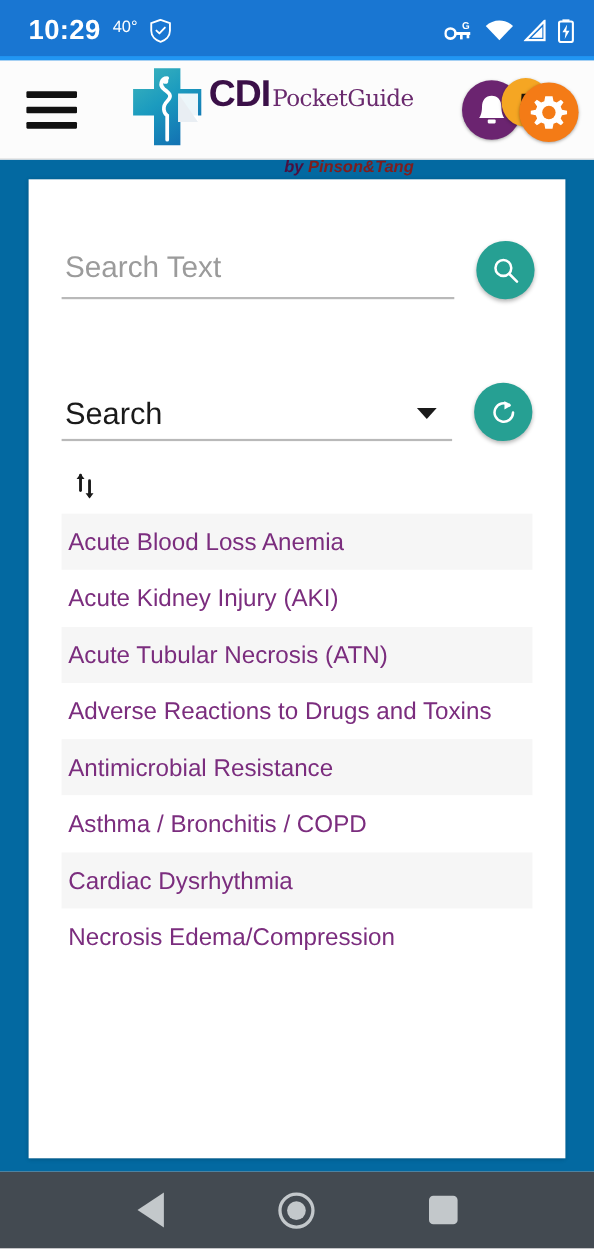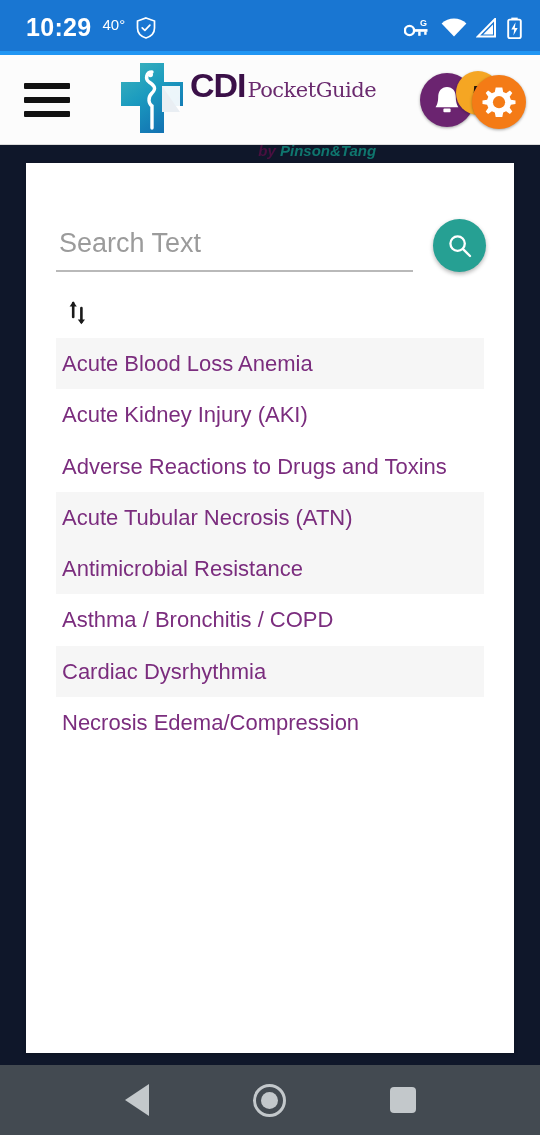--- a/index.html
+++ b/index.html
@@ -129,21 +129,21 @@
   }
   .brand-by {
     font-family: "Liberation Sans", sans-serif;
     font-size: 15px;
     font-weight: bold;
     font-style: italic;
     color: #4a1040;
     align-self: flex-end;
     margin-top: 2px;
   }
-  .brand-by em { color: #0f766e; font-style: italic; }
+  .brand-by em { color: #7f1d1d; font-style: italic; }
 
   #header-actions {
     flex: 0 0 auto;
     position: relative;
     width: 106px;
     height: 58px;
   }
   .circ {
     position: absolute;
     border-radius: 50%;
@@ -173,21 +173,21 @@
     background: #f47b16;
     left: 52px; top: 4px;
     box-shadow: 0 1px 3px rgba(0,0,0,.35);
   }
 
   
   #content {
     flex: 1 1 auto;
     position: relative;
     overflow: hidden;
-    background: #0f172a;
+    background: #0369a1;
     padding: 18px 26px 12px 26px;
   }
   #card {
     background: #ffffff;
     height: 100%;
     box-shadow: 0 1px 4px rgba(0,0,0,.22);
     padding: 26px 30px 0 30px;
     overflow: hidden;
   }
 
@@ -428,37 +428,49 @@
       <div class="field" id="search-row">
         <input class="underline-input" type="text" value="" placeholder="Search Text" style="">
         <button class="fab">
           <svg width="26" height="26" viewBox="0 0 26 26">
             <circle cx="10.6" cy="10.6" r="7.2" fill="none" stroke="#ffffff" stroke-width="2.3"></circle>
             <line x1="16.1" y1="16.1" x2="23" y2="23" stroke="#ffffff" stroke-width="2.3" stroke-linecap="round"></line>
           </svg>
         </button>
       </div>
 
+      <div class="field" id="filter-row">
+        <div class="select-wrap">
+          <span class="select-value">Search</span>
+          <span class="caret"></span>
+        </div>
+        <button class="fab">
+          <svg width="28" height="28" viewBox="0 0 28 28">
+            <path d="M22.4 14 A8.4 8.4 0 1 1 19.1 7.3" fill="none" stroke="#ffffff" stroke-width="2.3" stroke-linecap="round"></path>
+            <path d="M14.6 3.6 L20.6 7.8 L14.6 11.2 Z" fill="#ffffff"></path>
+          </svg>
+        </button>
+      </div>
 
       <div id="sort-row">
         <span id="sort-icon">
           <svg width="26" height="28" viewBox="0 0 26 28">
             <path d="M7.2 4 L7.2 18" stroke="#1a1a1a" stroke-width="2.6" stroke-linecap="round"></path>
             <path d="M7.2 2.6 L3.6 7.4 L10.8 7.4 Z" fill="#1a1a1a"></path>
             <path d="M15.4 9 L15.4 23" stroke="#1a1a1a" stroke-width="2.6" stroke-linecap="round"></path>
             <path d="M15.4 25.2 L11.8 20.4 L19 20.4 Z" fill="#1a1a1a"></path>
           </svg>
         </span>
       </div>
 
       <div id="result-list">
         <div class="list-item alt">Acute Blood Loss Anemia</div>
         <div class="list-item">Acute Kidney Injury (AKI)</div>
+        <div class="list-item alt">Acute Tubular Necrosis (ATN)</div>
         <div class="list-item">Adverse Reactions to Drugs and Toxins</div>
-        <div class="list-item alt">Acute Tubular Necrosis (ATN)</div>
         <div class="list-item alt">Antimicrobial Resistance</div>
         <div class="list-item">Asthma / Bronchitis / COPD</div>
         <div class="list-item alt">Cardiac Dysrhythmia</div>
         <div class="list-item">Necrosis Edema/Compression</div>
 
       </div>
 
     </div>
   </div>
 

